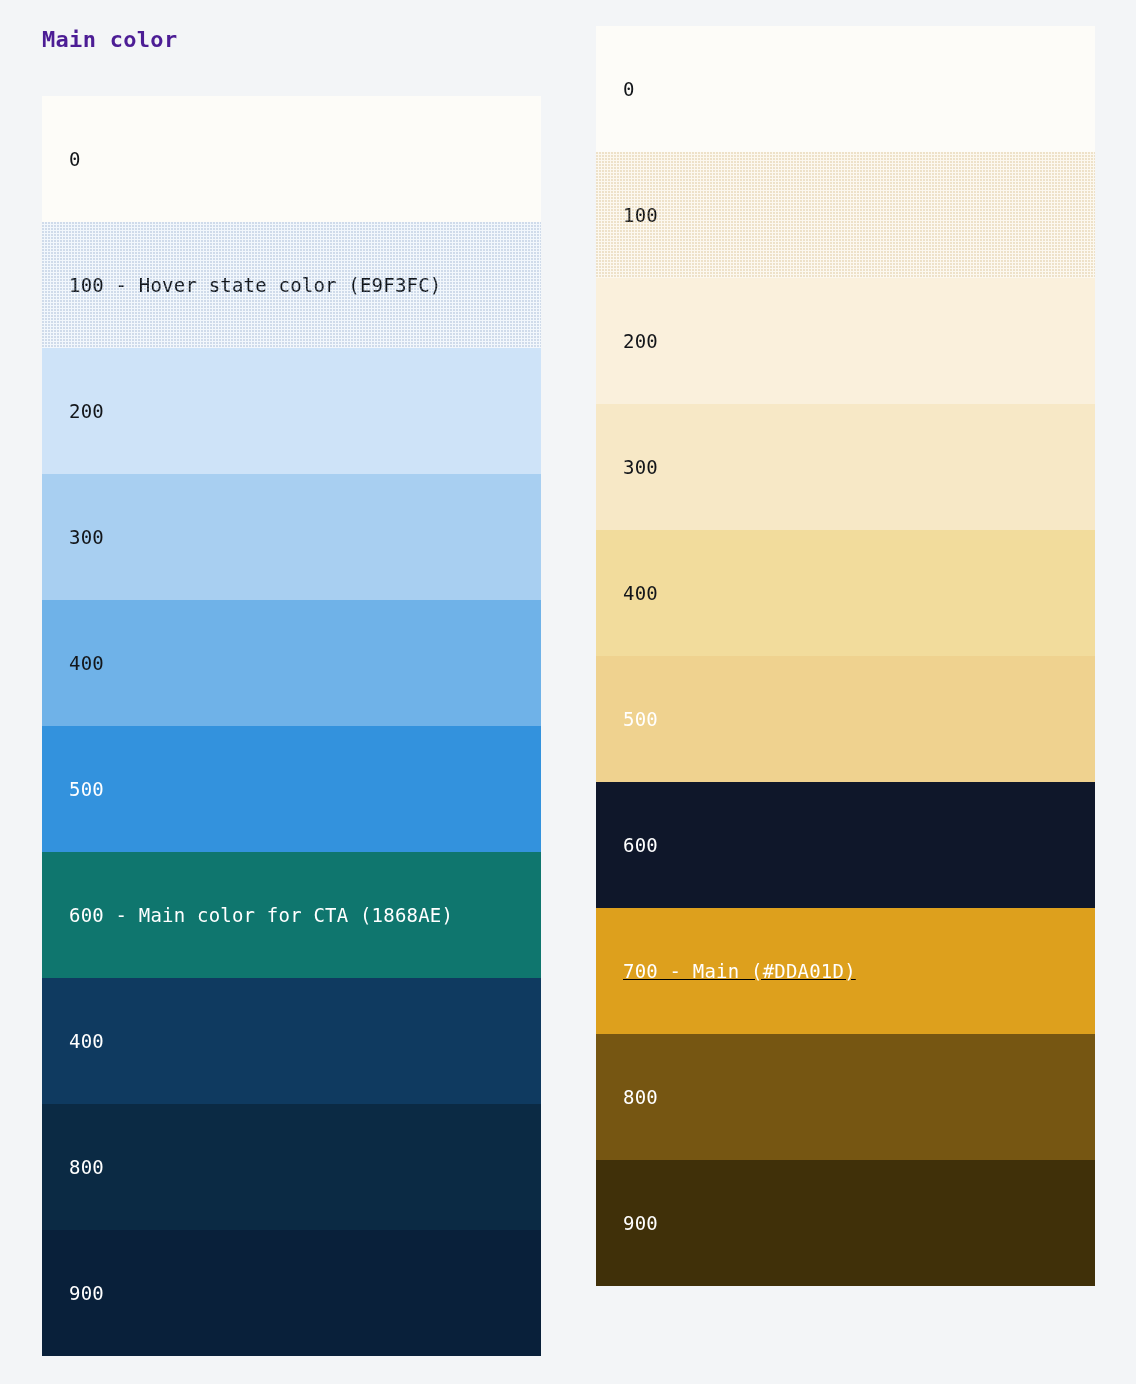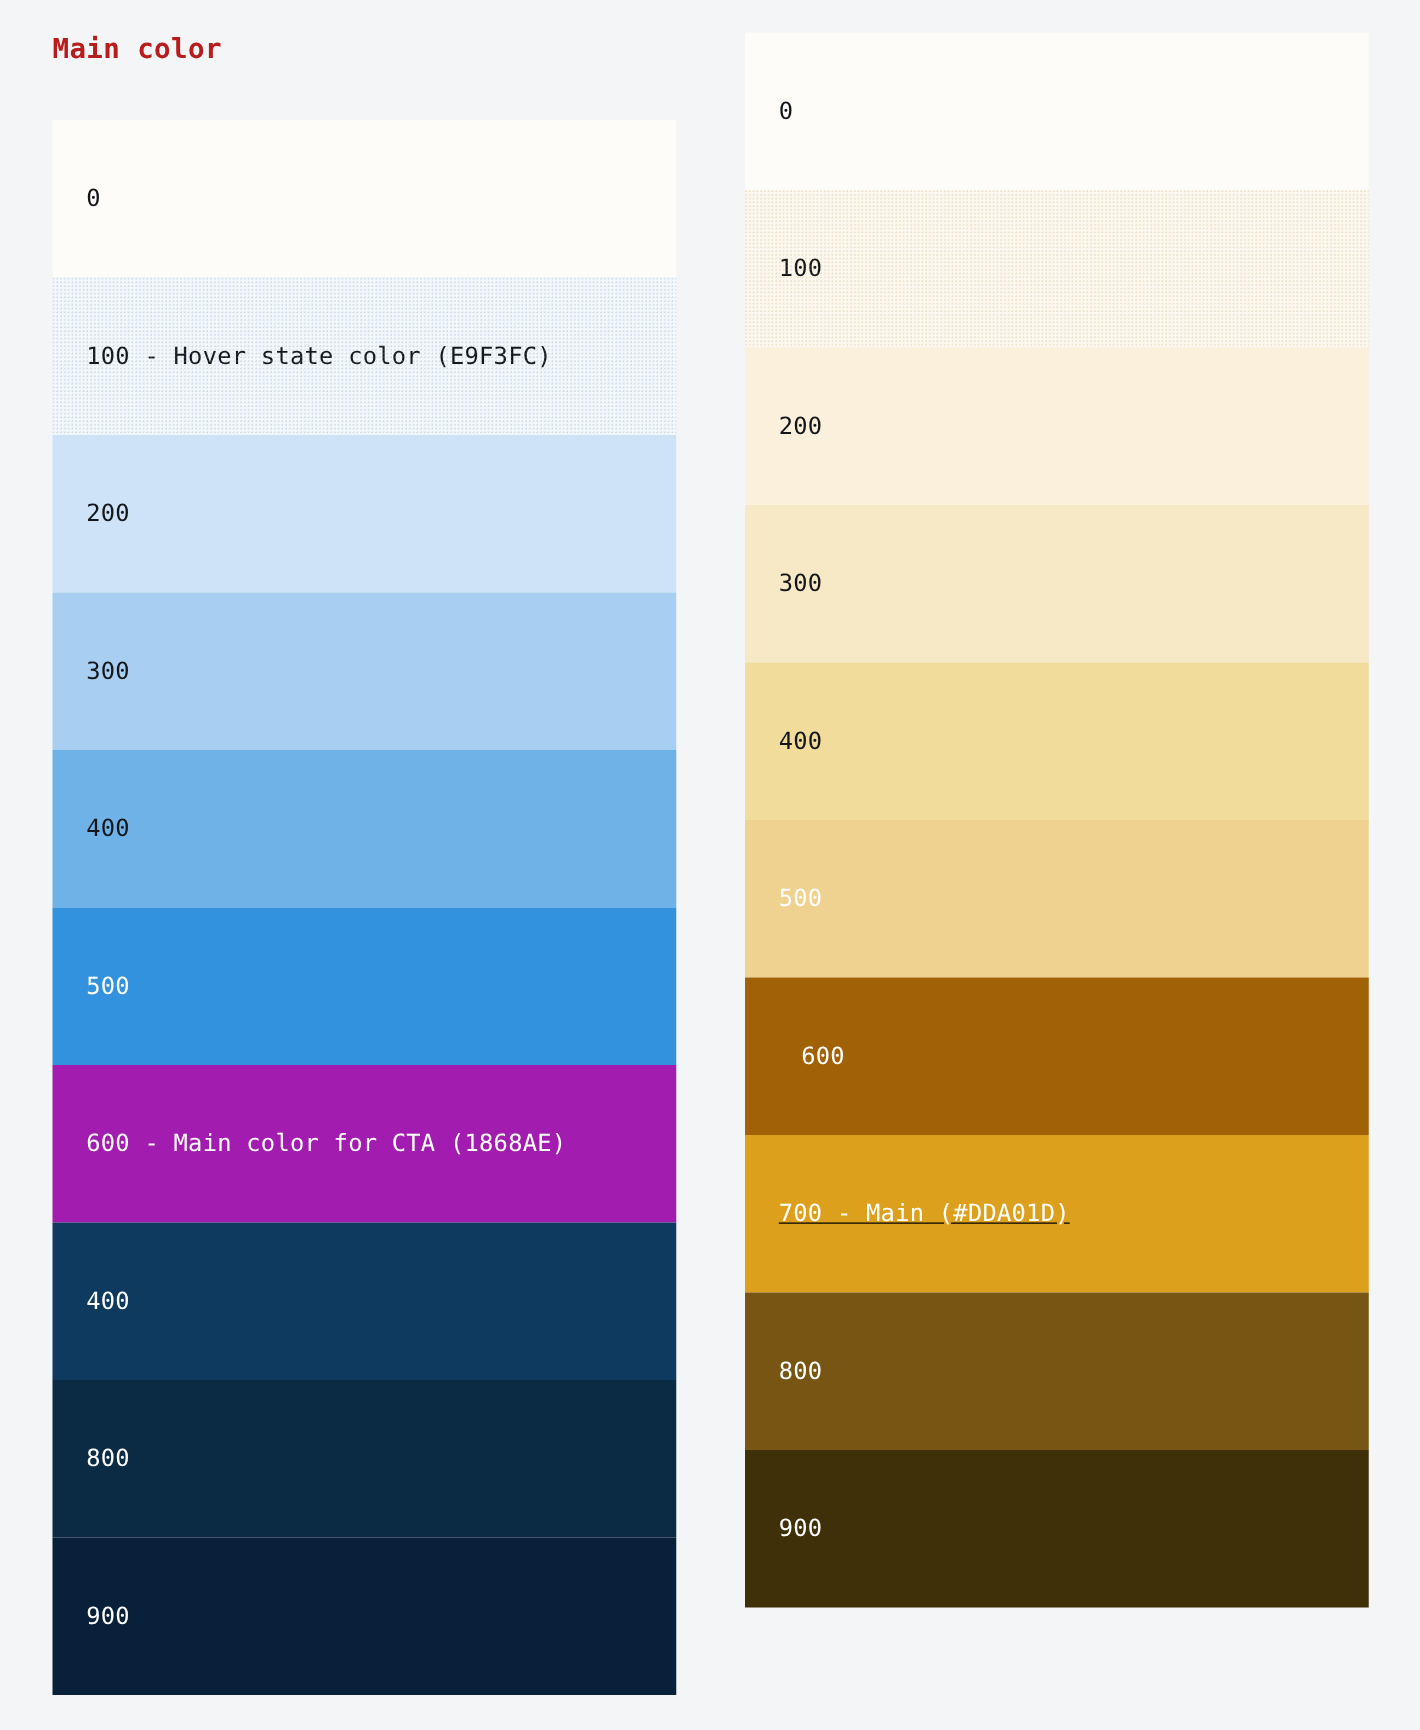--- a/index.html
+++ b/index.html
@@ -32,21 +32,21 @@
   .palette-column {
     width: 499px;
     display: flex;
     flex-direction: column;
   }
 
   .column-title {
     font-size: 22px;
     font-weight: bold;
     letter-spacing: 0.3px;
-    color: #b91c1c;
+    color: #4c1d95;
     line-height: 28px;
     height: 28px;
     margin-bottom: 42px;
     white-space: nowrap;
   }
 
   .swatch-stack {
     display: flex;
     flex-direction: column;
     width: 499px;
@@ -104,21 +104,21 @@
           </div>
           <div class="swatch on-light" style="background: rgb(168, 207, 241);">
             <span class="swatch-label">300</span>
           </div>
           <div class="swatch on-light" style="background: rgb(111, 178, 232);">
             <span class="swatch-label">400</span>
           </div>
           <div class="swatch on-dark" style="background: rgb(51, 146, 221);">
             <span class="swatch-label">500</span>
           </div>
-          <div class="swatch on-dark" style="background: #a21caf;">
+          <div class="swatch on-dark" style="background: #0f766e;">
             <span class="swatch-label">600 - Main color for CTA (1868AE)</span>
           </div>
           <div class="swatch on-dark" style="background: rgb(15, 58, 96);">
             <span class="swatch-label">400</span>
           </div>
           <div class="swatch on-dark" style="background: rgb(11, 42, 68);">
             <span class="swatch-label">800</span>
           </div>
           <div class="swatch on-dark" style="background: rgb(9, 32, 58);">
             <span class="swatch-label">900</span>
@@ -138,21 +138,21 @@
           </div>
           <div class="swatch on-light warm" style="background: rgb(247, 232, 198);">
             <span class="swatch-label">300</span>
           </div>
           <div class="swatch on-light warm" style="background: rgb(242, 220, 156);">
             <span class="swatch-label">400</span>
           </div>
           <div class="swatch on-dark warm" style="background: rgb(239, 210, 143);">
             <span class="swatch-label">500</span>
           </div>
-          <div class="swatch on-dark warm" style="background: #a16207; padding-left: 18px;">
+          <div class="swatch on-dark warm" style="background: #0f172a;">
             <span class="swatch-label">600</span>
           </div>
           <div class="swatch on-dark warm" style="background: rgb(221, 160, 29); text-decoration: underline;">
             <span class="swatch-label">700 - Main (#DDA01D)</span>
           </div>
           <div class="swatch on-dark warm" style="background: rgb(118, 86, 18);">
             <span class="swatch-label">800</span>
           </div>
           <div class="swatch on-dark warm" style="background: rgb(64, 48, 9);">
             <span class="swatch-label">900</span>

